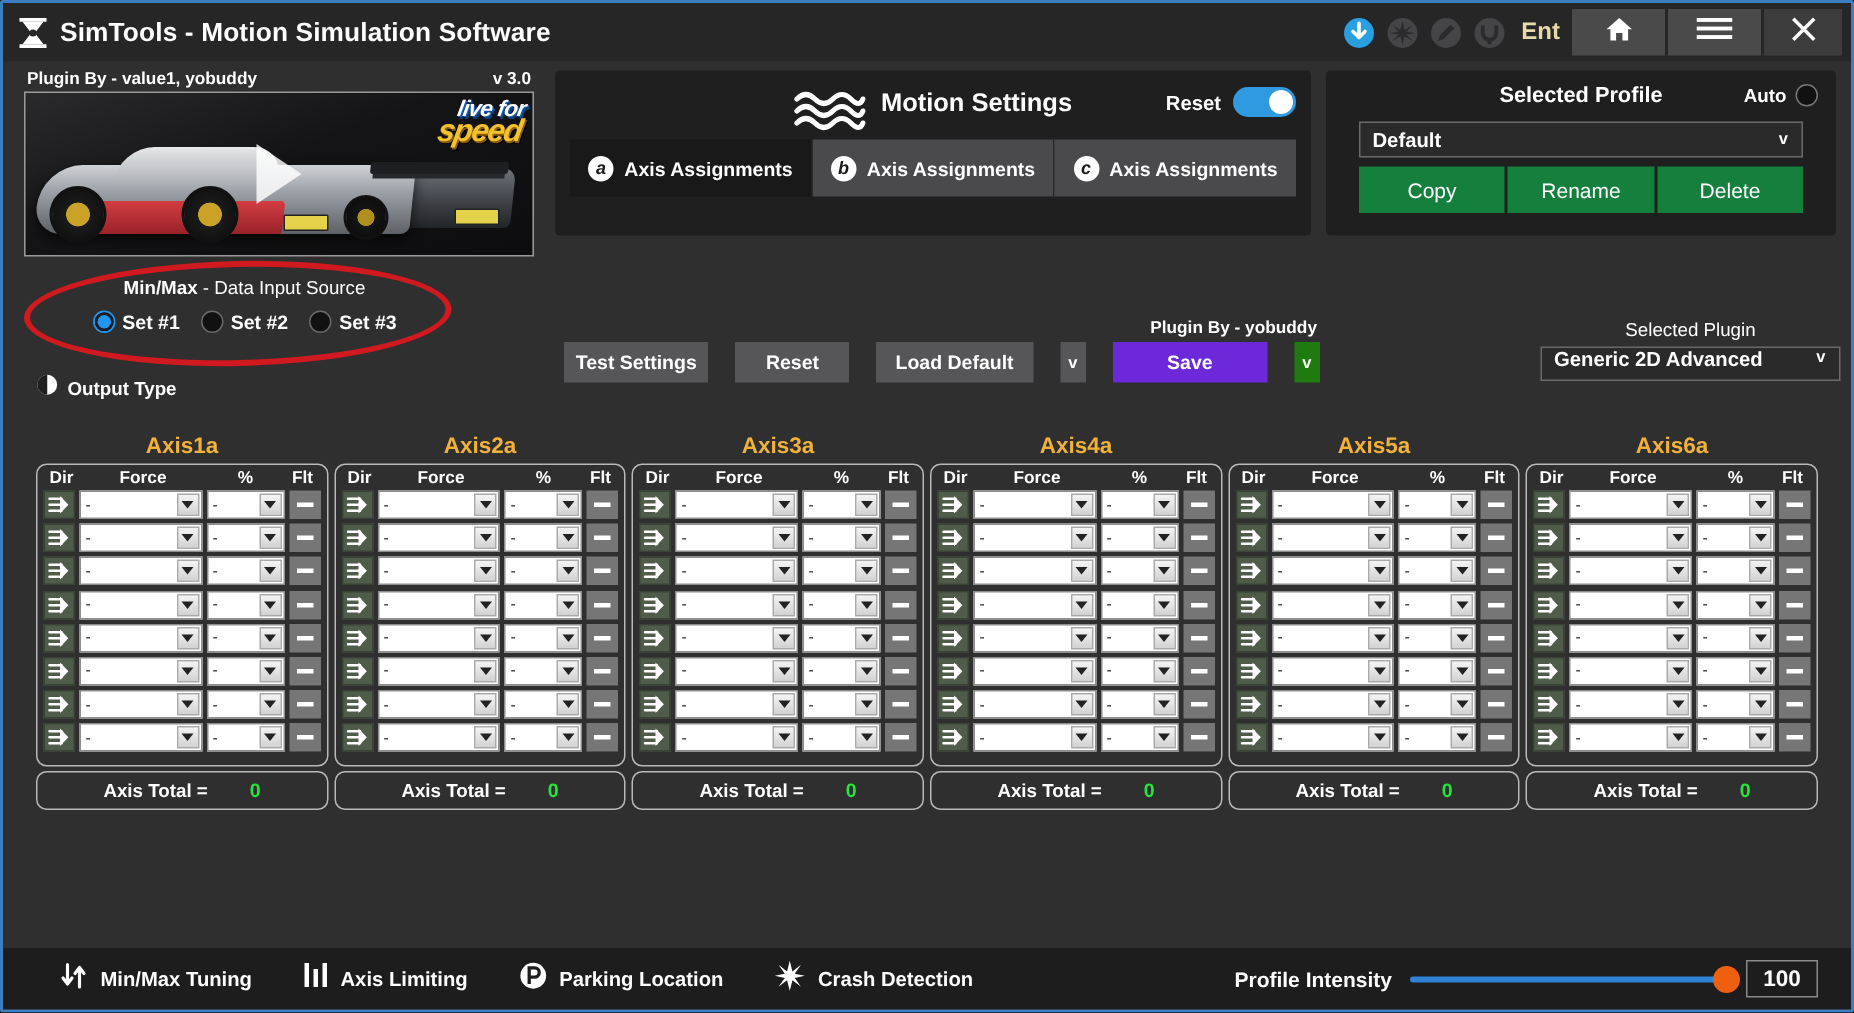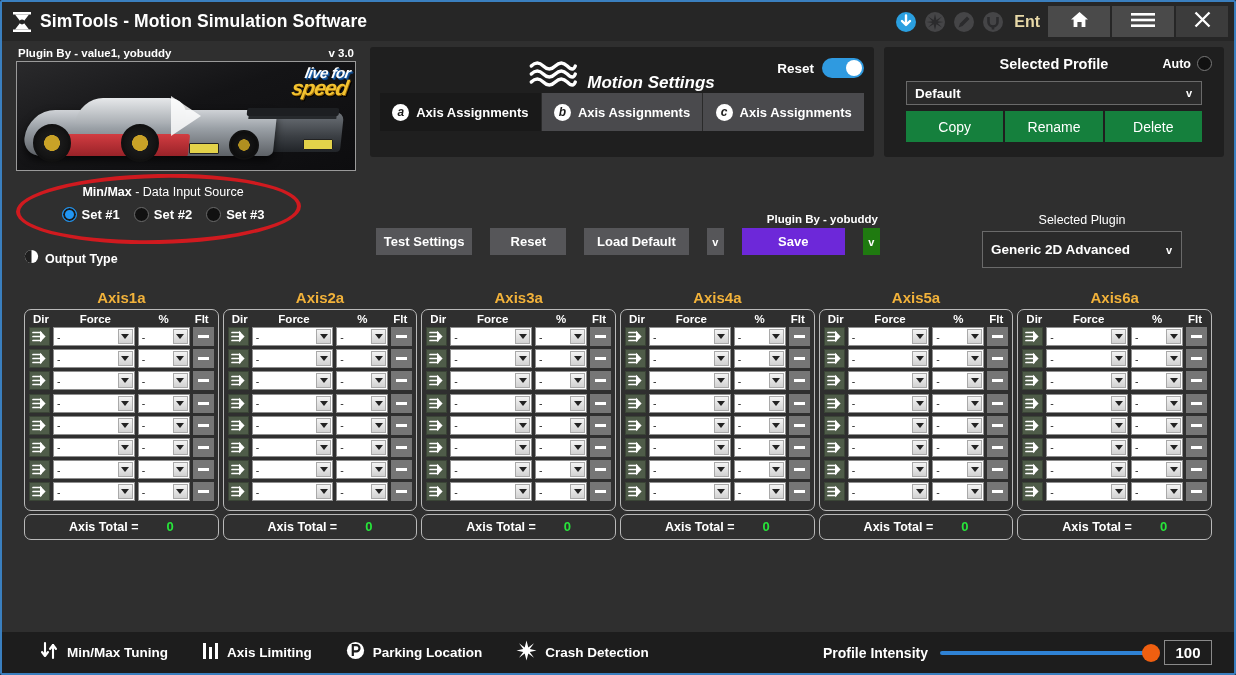--- a/index.html
+++ b/index.html
@@ -136,21 +136,21 @@
   }
 
   
   #motion-panel {
     position:absolute; left:368px; top:6px; width:504px; height:110px;
     background:#1f1f1f; border-radius:3px;
   }
   .ms-head { position:relative; height:46px; }
   .ms-title-wrap {
     position:absolute; left:50%; top:12px; transform:translateX(-50%);
-    display:flex; align-items:flex-end; gap:10px;font-style:italic;
+    display:flex; align-items:flex-start; gap:10px;
   }
   .ms-title { color:#ffffff; font-size:17px; font-weight:bold; }
   .enable-wrap { position:absolute; right:10px; top:11px; display:flex; align-items:center; gap:8px; }
   .enable-lbl { color:#ffffff; font-size:13.5px; font-weight:bold; }
   .toggle { width:42px; height:20px; border-radius:11px; background:#2f9ae0; position:relative; }
   .toggle::after { content:""; position:absolute; right:2px; top:2px; width:16px; height:16px;
                    border-radius:50%; background:#fff; }
   .axis-tabs { display:flex; margin:0 10px; height:38px; }
   .axis-tab {
     flex:1; display:flex; align-items:center; justify-content:center; gap:7px;
@@ -195,25 +195,25 @@
     margin:0 22px; height:24px; background:#2a2a2a; border:1px solid #6a6a6a;
     display:flex; align-items:center; padding:0 8px; color:#fff; font-size:13.5px;
     font-weight:bold; position:relative; cursor:pointer;
   }
   .sp-select .car { position:absolute; right:9px; font-size:11px; }
   .sp-btns { display:flex; margin:6px 22px 0 22px; height:31px; gap:2px; }
   .sp-btn { flex:1; background:#15803d; color:#fff; font-size:14px;
             display:flex; align-items:center; justify-content:center; cursor:pointer; }
 
   
-  #plugin-select { position:absolute; left:980px; top:172px; width:200px; text-align:center; }
+  #plugin-select { position:absolute; left:1025px; top:172px; width:200px; text-align:center; }
   .sel-plug-title { color:#ffffff; font-size:12.5px; margin-bottom:4px; }
   .sel-plug-box {
-    height:37px; background:#2a2a2a; border:1px solid #6a6a6a; display:flex;
-    align-items:center; padding:0 8px; color:#fff; font-size:13.5px; font-weight:bold;
+    height:23px; background:#2a2a2a; border:1px solid #6a6a6a; display:flex;
+    align-items:flex-start; padding:0 8px; color:#fff; font-size:13.5px; font-weight:bold;
     position:relative; cursor:pointer;
   }
   .sel-plug-box .car { position:absolute; right:9px; font-size:11px; }
 
   
   #axis-grid {
     position:absolute; left:22px; top:248px; right:22px; height:296px;
     display:flex; gap:4px;
   }
   .axis-col { flex:1; display:flex; flex-direction:column; }

